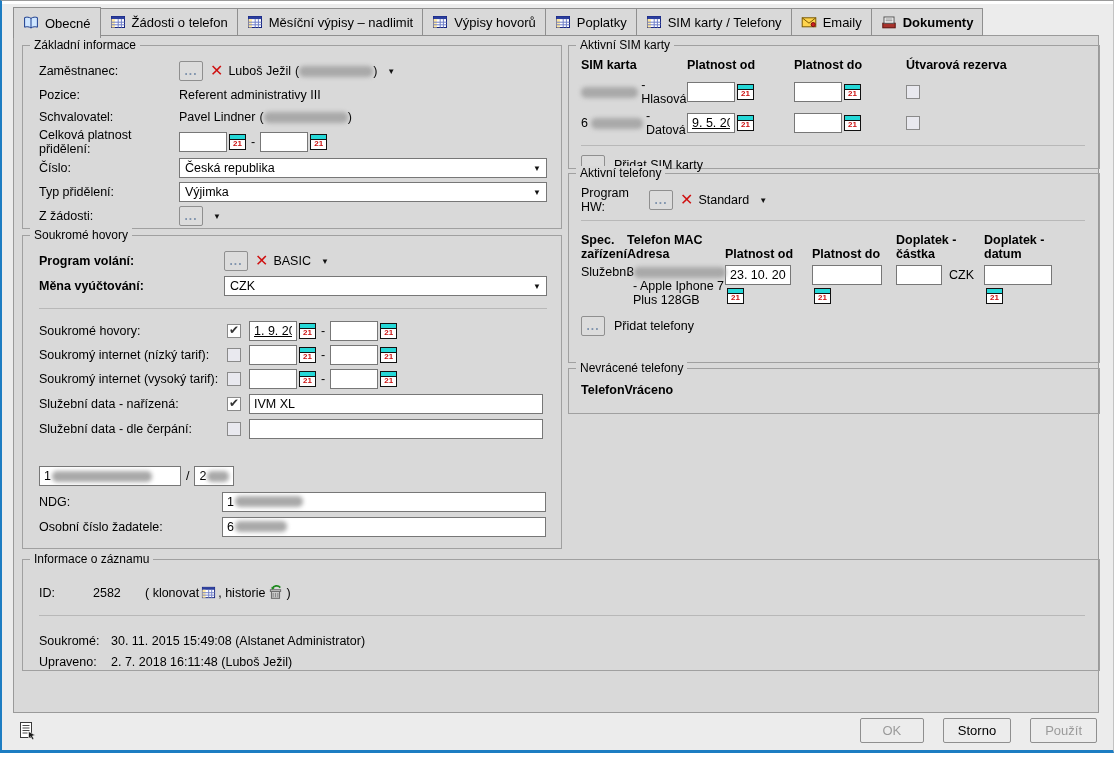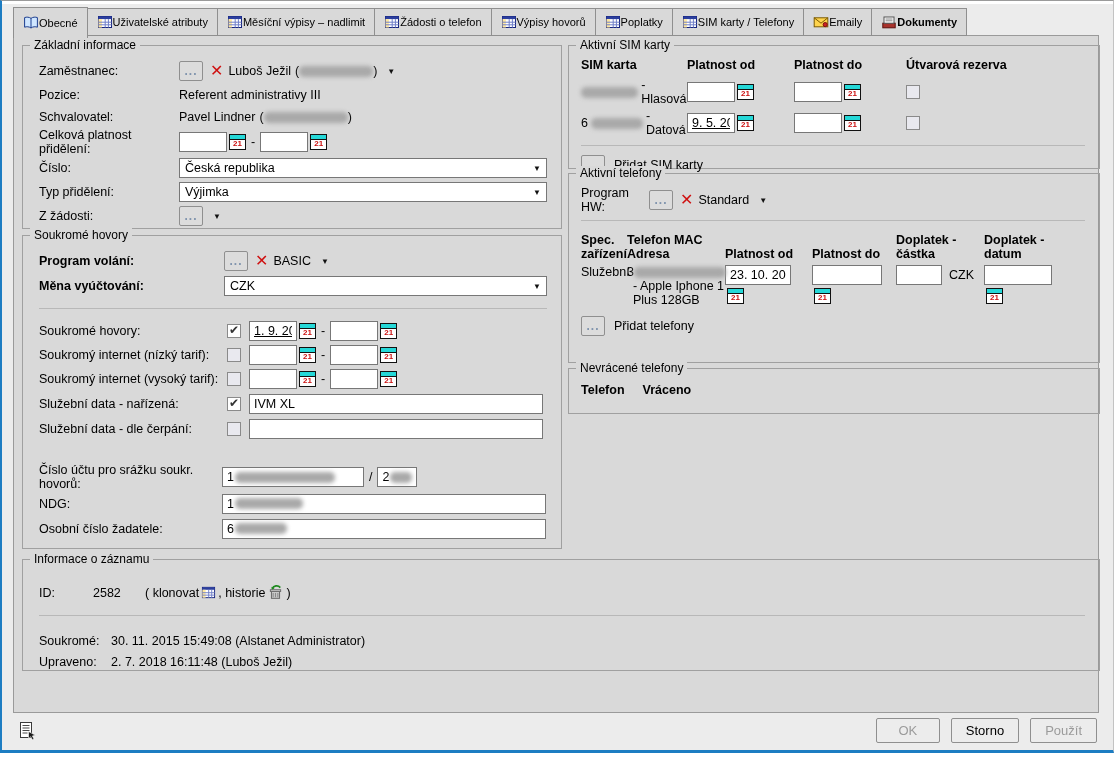--- a/index.html
+++ b/index.html
@@ -13,23 +13,23 @@
     position:relative; width:1114px; height:753px; background:#ececec;
     border-left:2px solid #1d7dc2; border-bottom:3px solid #1d7dc2;
     border-top:1px solid #9a9a9a; border-right:1px solid #c3c3c3;
     overflow:hidden;
   }
   .topstrip { position:absolute; top:0; left:0; right:0; height:3px; background:#fff; }
 
   
   .tabs { position:absolute; left:11px; top:6px; display:flex; align-items:flex-end; z-index:3; }
   .tab {
-    display:flex; align-items:center; height:28px; padding:0 9px;
+    display:flex; align-items:center; gap:6px; height:28px; padding:0 9px;
     background:#d9d9d9; border:1px solid #8f8f8f; margin-right:-1px;
-    font-size:11px; white-space:nowrap; cursor:default;
+    font-size:13px; white-space:nowrap; cursor:default;
   }
   .tab.active { height:31px; margin-bottom:-2px; border-bottom:none; z-index:4; position:relative; }
   .tab.bold { font-weight:bold; }
   .tic { width:16px; height:16px; flex:none; }
 
   .panel {
     position:absolute; left:11px; top:34px; width:1086px; height:678px;
     background:#d9d9d9; border:1px solid #9a9a9a; z-index:1;
   }
 
@@ -88,33 +88,33 @@
   
   .phead { display:flex; align-items:flex-end; font-weight:bold; margin-top:12px; line-height:14px; }
   .pc1{width:46px;} .pc2{width:98px;} .pc3{width:87px;} .pc4{width:84px;} .pc5{width:88px;} .pc6{width:80px;}
   .prow { display:flex; align-items:flex-start; margin-top:4px; line-height:14px; }
   .pcell { display:flex; flex-direction:column; align-items:flex-start; }
   .pcell .cal { margin:3px 0 0 2px; }
   .amtline { display:flex; align-items:center; }
 
   .addrow { display:flex; align-items:center; gap:9px; margin-top:9px; }
 
-  .uh { display:flex; gap:18px; font-weight:bold; margin-top:2px; }
+  .uh { display:flex; gap:0; font-weight:bold; margin-top:2px; }
 
   
   .idrow { display:flex; align-items:center;margin-top:12px; }
   .idlbl { width:54px; }
   .idval { width:52px; }
   .inl-ic { width:15px; height:15px; vertical-align:-3px; margin:0 2px; }
   .meta { display:flex; margin-top:7px; }
   .meta .lbl { width:72px; }
   #fs-info .sep { margin:14px 0 18px 0; }
 
   
-  .btnrow { position:absolute; right:16px; bottom:7px; display:flex; gap:11px; z-index:2; }
+  .btnrow { position:absolute; right:16px; bottom:7px; display:flex; gap:19px; z-index:2; }
   .btn { height:25px; min-width:64px; padding:0 14px; background:#ececec;
          border:1px solid #8f8f8f; border-radius:2px; font-family:"Liberation Sans",sans-serif;
          font-size:13px; color:#000; }
   .btn.disabled { color:#9b9b9b; }
   .repico { position:absolute; left:16px; bottom:9px; width:20px; height:20px; z-index:2; }
 </style>
 </head>
 <body>
 
 <svg width="0" height="0" style="position:absolute">
@@ -166,33 +166,27 @@
     <div class="tab active">
       <svg class="tic">
           <use href="#ic-book"></use>
         </svg>
       <span>Obecné</span>
     </div>
     <div class="tab">
       <svg class="tic">
           <use href="#ic-table"></use>
         </svg>
-      <span>Uživatelské atributy</span>
+      <span>Žádosti o telefon</span>
     </div>
     <div class="tab">
       <svg class="tic">
           <use href="#ic-table"></use>
         </svg>
       <span>Měsíční výpisy – nadlimit</span>
-    </div>
-    <div class="tab">
-      <svg class="tic">
-          <use href="#ic-table"></use>
-        </svg>
-      <span>Žádosti o telefon</span>
     </div>
     <div class="tab">
       <svg class="tic">
           <use href="#ic-table"></use>
         </svg>
       <span>Výpisy hovorů</span>
     </div>
     <div class="tab">
       <svg class="tic">
           <use href="#ic-table"></use>
@@ -346,21 +340,20 @@
     </div>
     <div class="frow" style="min-height:25px">
       <span class="lbl w188">Služební data - dle čerpání:</span>
       <span class="cb"></span>
       <input class="txt" style="margin-left: 8px; width: 294px;" value="">
     </div>
 
     <div style="height:22px"></div>
 
     <div class="frow" style="min-height:26px">
-      <span class="lbl w183">Číslo účtu pro srážku soukr. hovorů:</span>
       <div class="txt fake" style="width:142px">
         <span>1</span>
           <span class="rb" style="width:100px"></span>
       </div>
       <span class="dash">/</span>
       <div class="txt fake" style="width:40px">
         <span>2</span>
           <span class="rb" style="width:24px"></span>
       </div>
     </div>
@@ -449,21 +442,21 @@
       <span class="pc2">Telefon MAC Adresa</span>
       <span class="pc3">Platnost od</span>
       <span class="pc4">Platnost do</span>
       <span class="pc5">Doplatek - částka</span>
       <span class="pc6">Doplatek - datum</span>
     </div>
     <div class="prow">
       <span class="pc1">Služební</span>
       <span class="pc2">
         <span style="white-space:nowrap"><span>3</span><span class="rb" style="width:92px"></span></span><br>
-        <span style="margin-left:6px">- Apple Iphone 1</span><br>
+        <span style="margin-left:6px">- Apple Iphone 7</span><br>
         <span style="margin-left:6px">Plus 128GB</span>
       </span>
       <span class="pcell pc3">
         <input class="txt" style="width: 66px;" value="23. 10. 2017">
         <span class="cal">
             <span class="cd">21</span>
           </span>
       </span>
       <span class="pcell pc4">
         <input class="txt" style="width: 70px;" value="">

